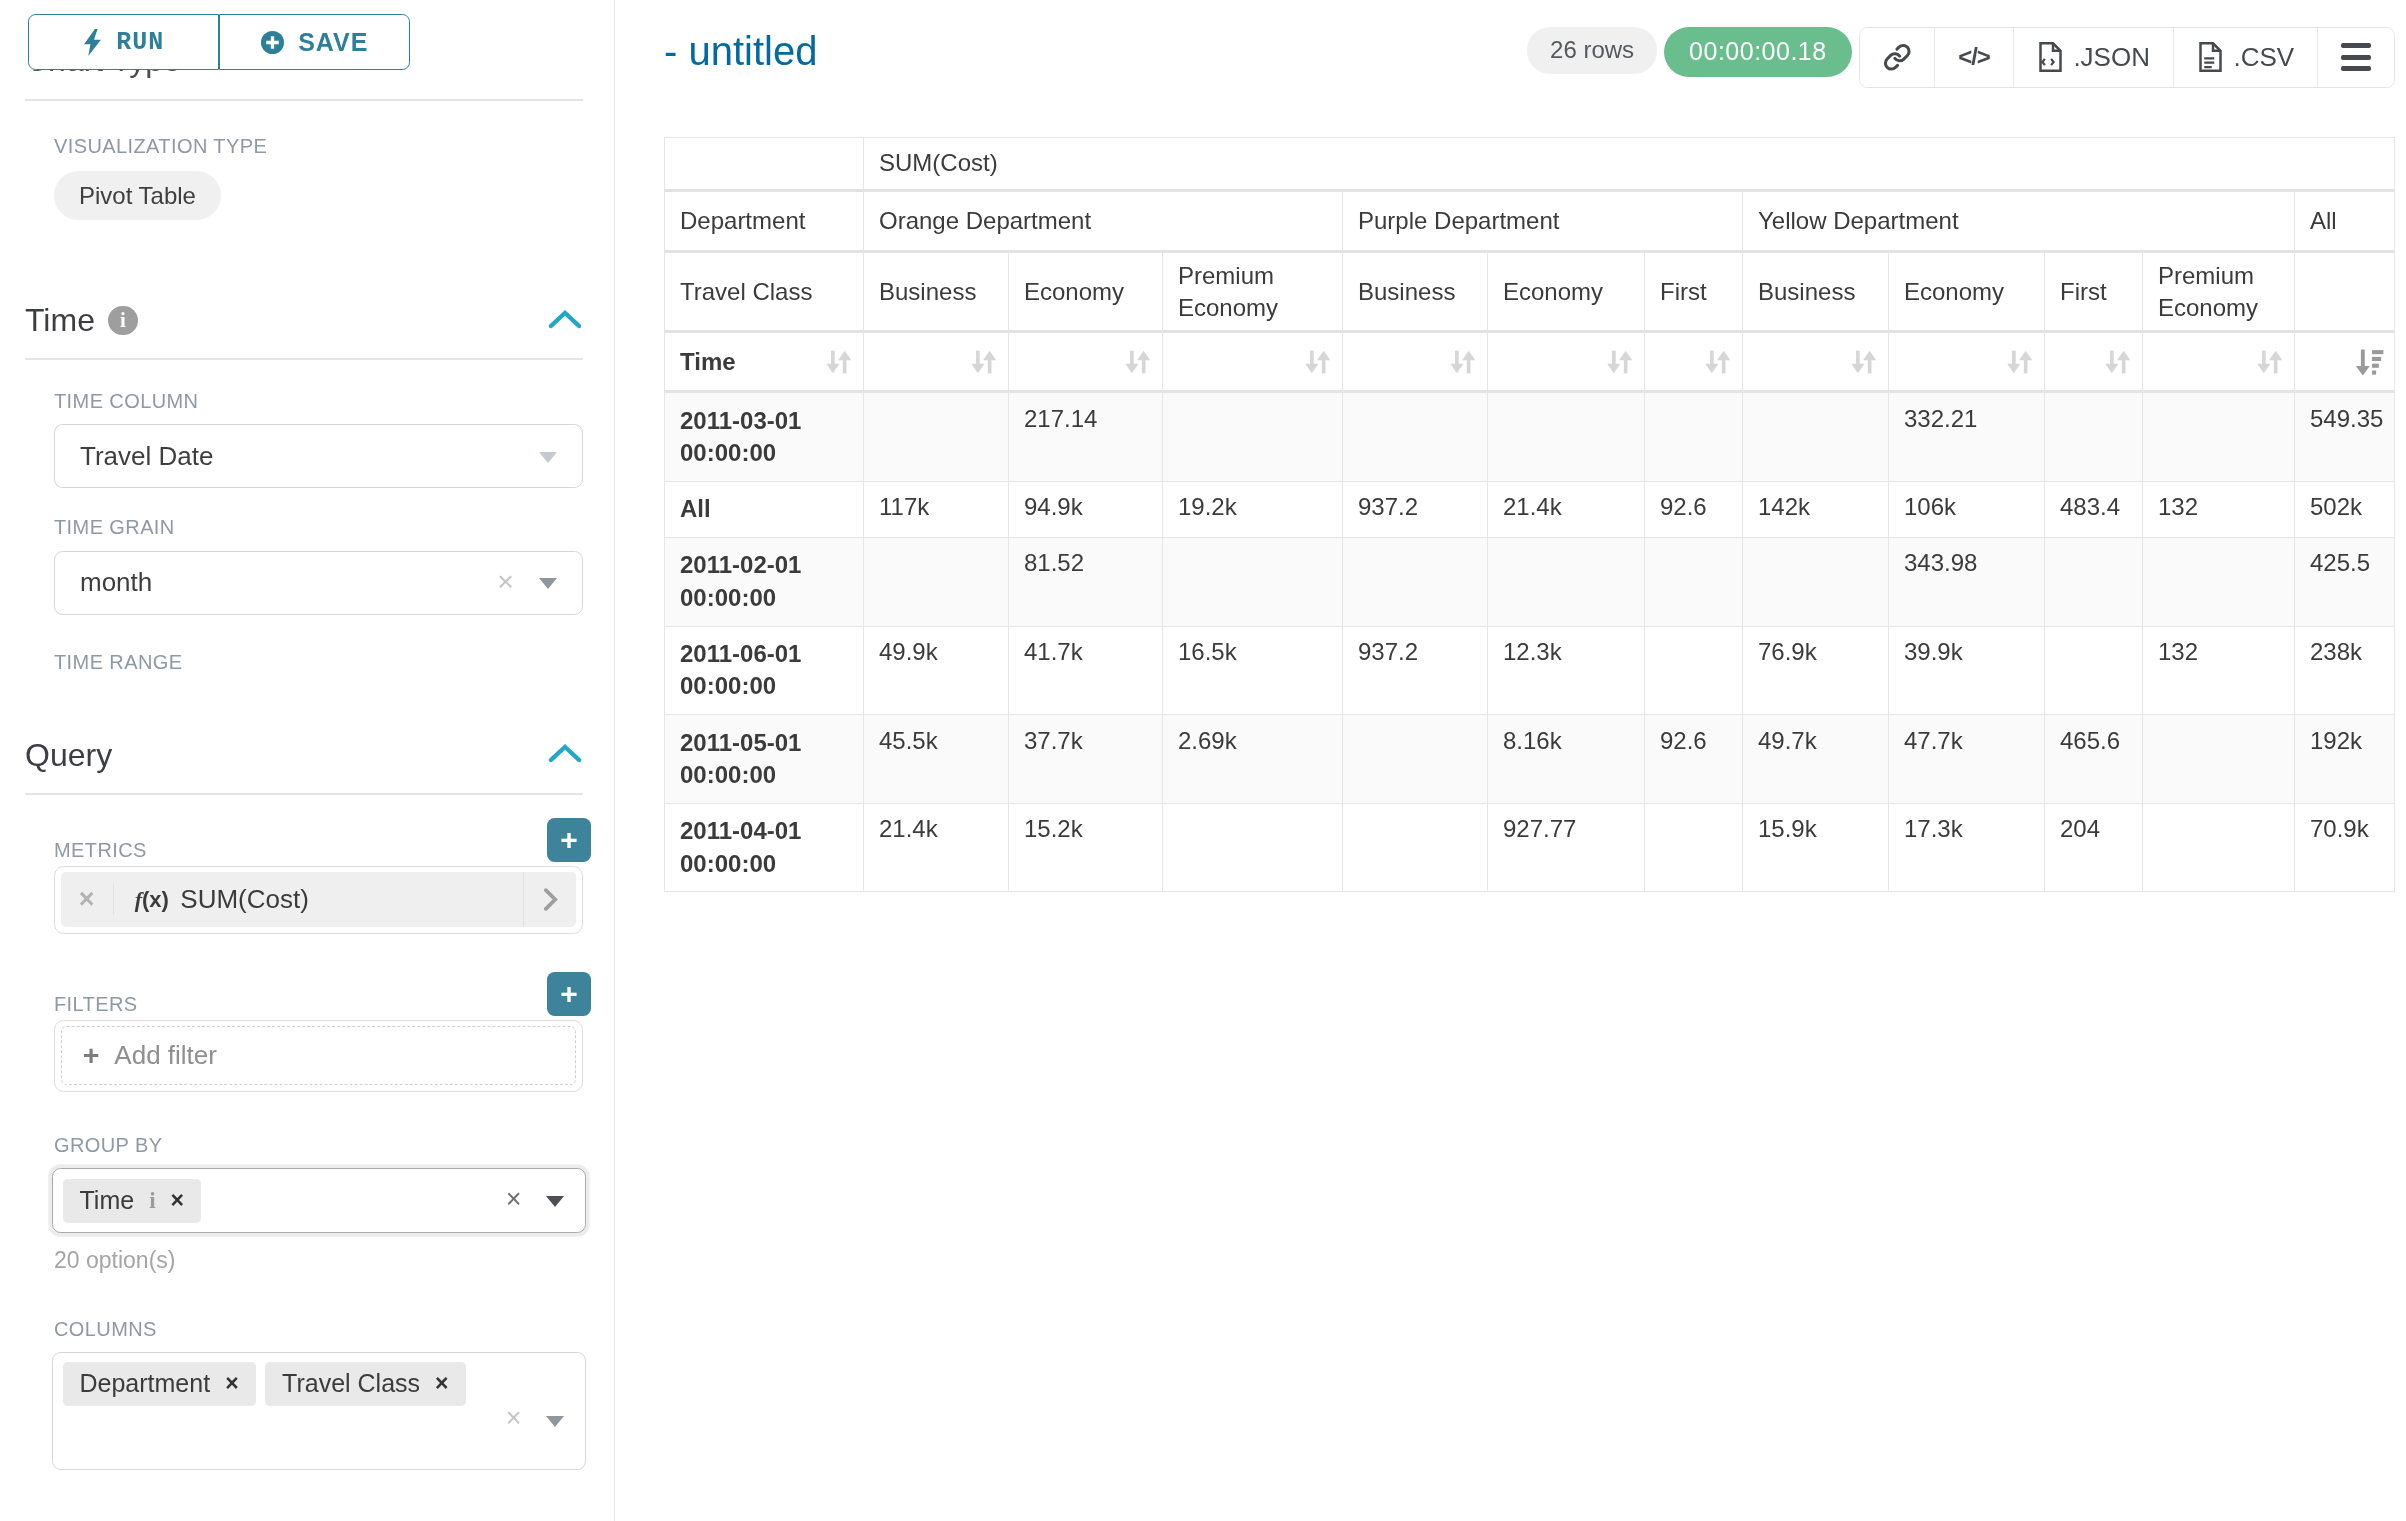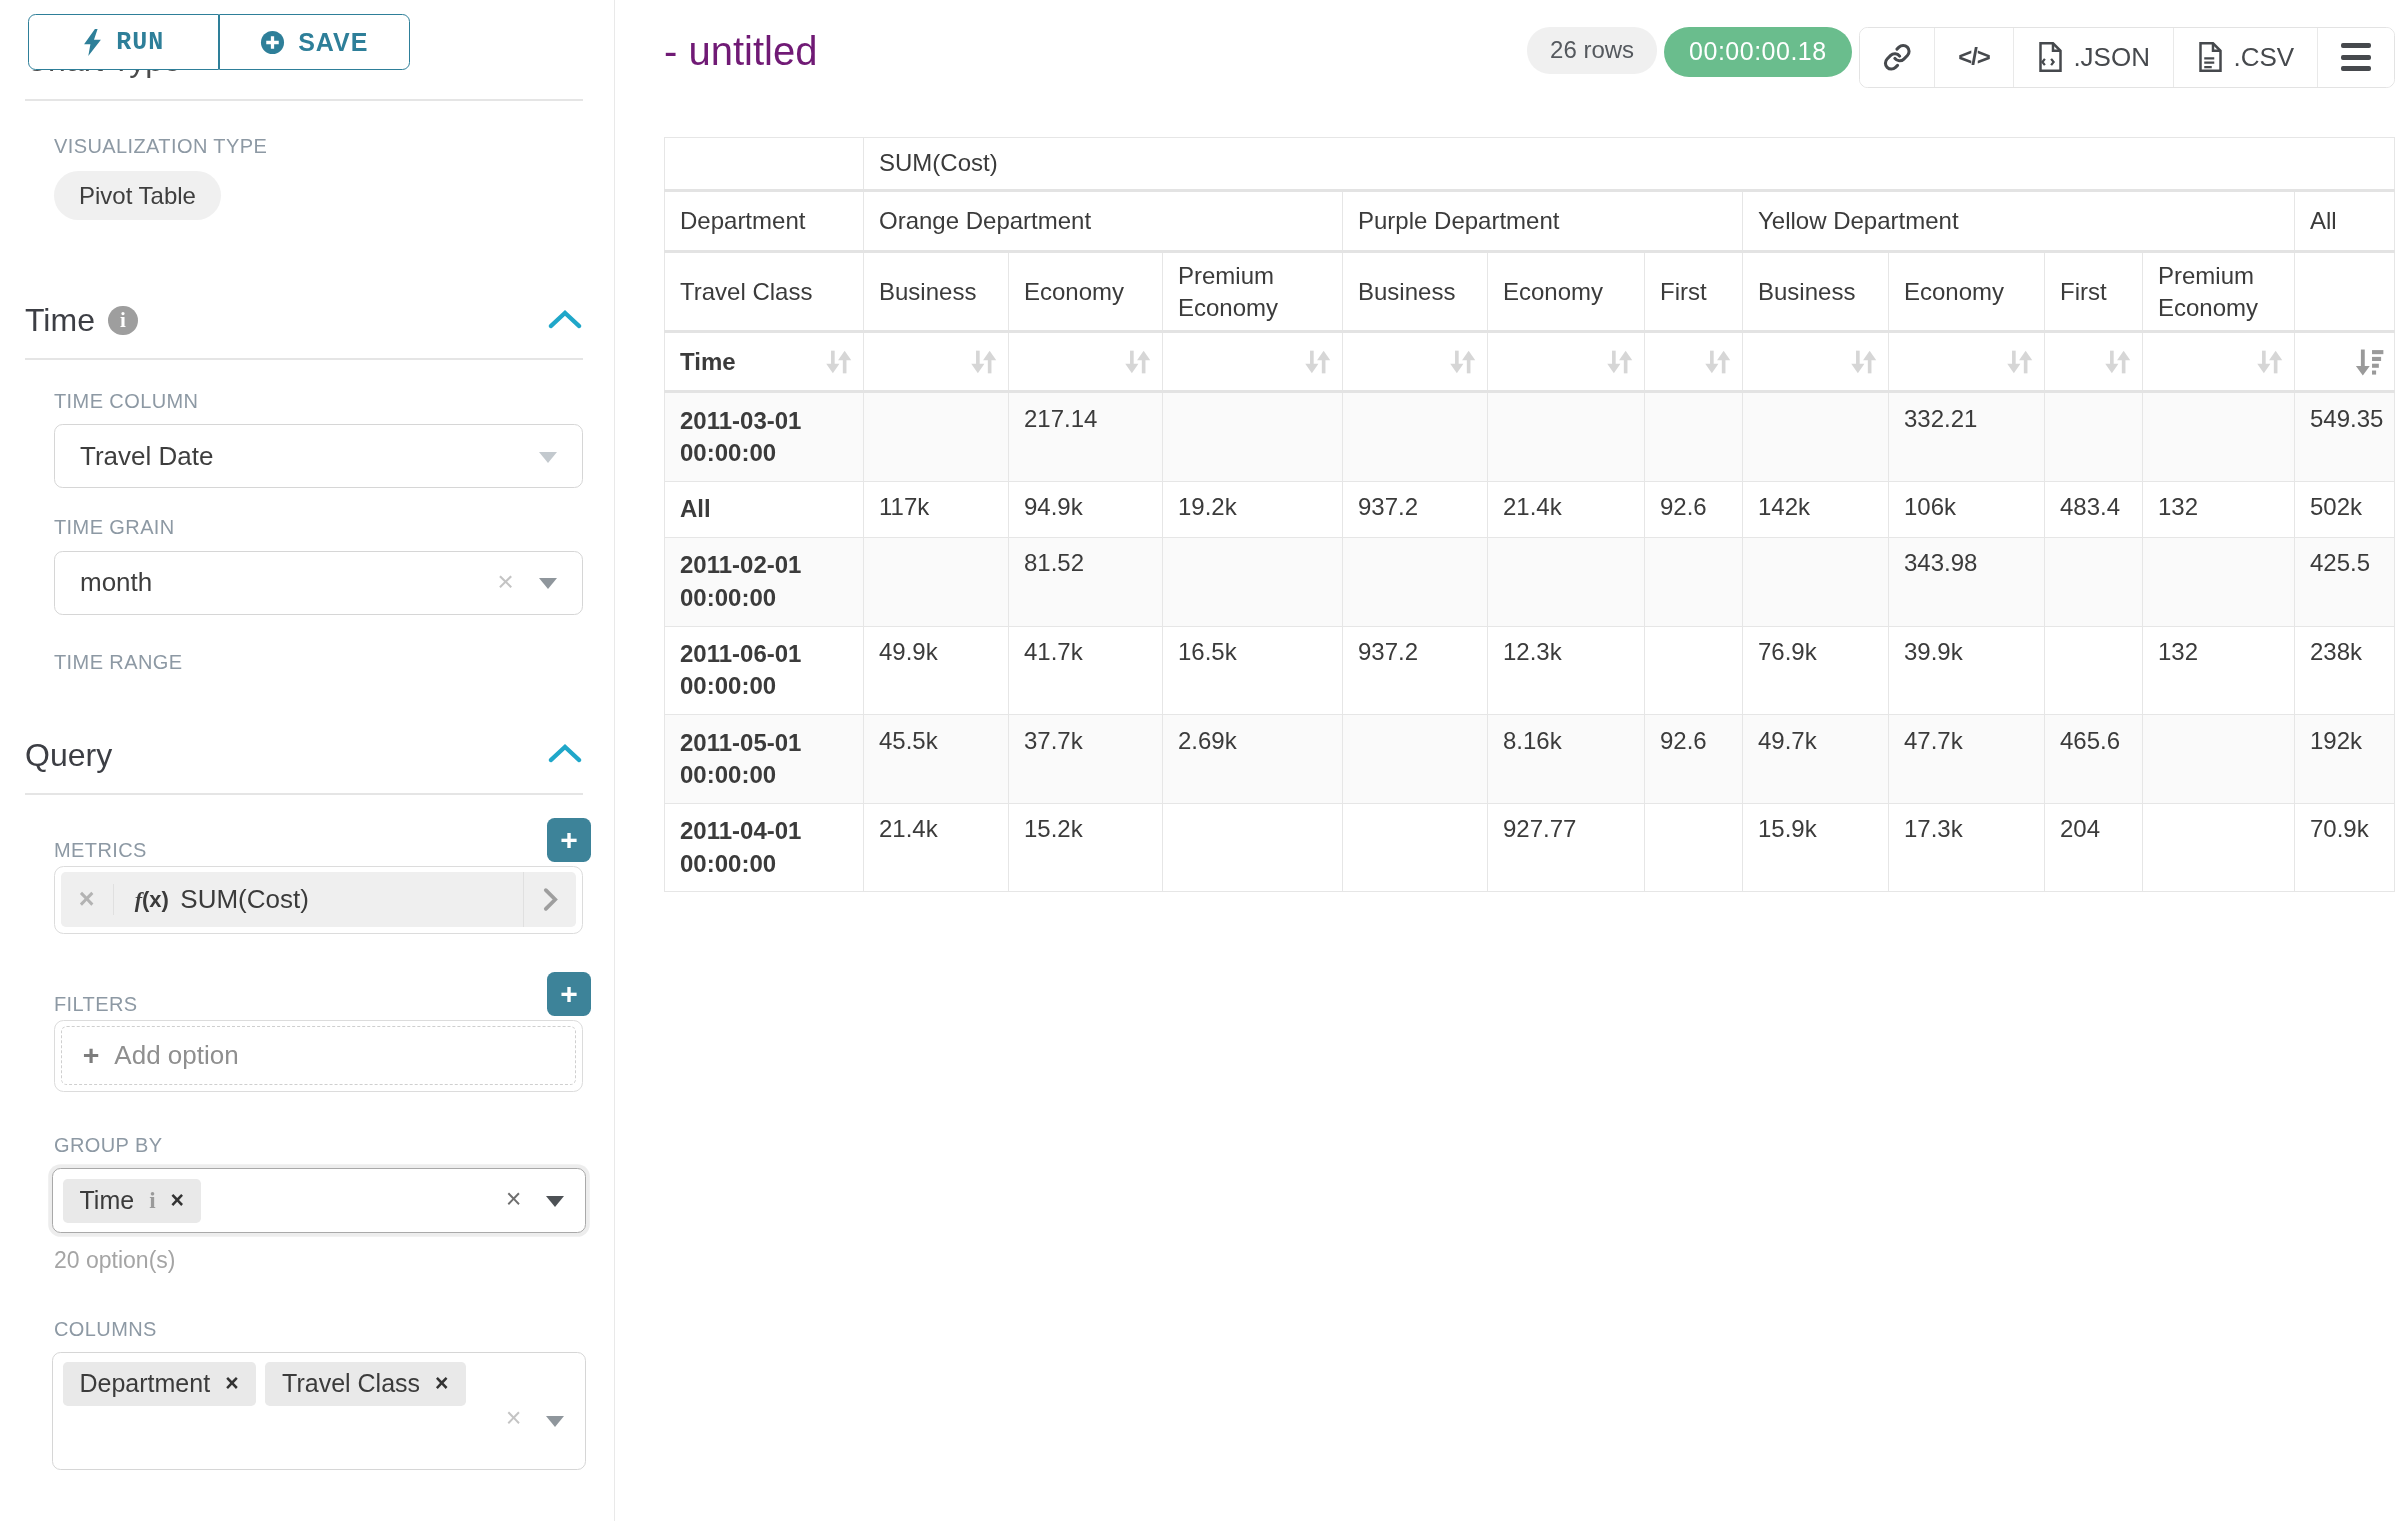--- a/index.html
+++ b/index.html
@@ -72,21 +72,21 @@
   .tag-select.cols .clear-x { color:#c4c4c4; }
   .tag-select.cols .caret { border-top-color:#8f969c; }
   .hint { margin:13.3px 0 0 54px; font-size:23px; color:#a5a5a5; }
   .gb-select { min-height:65px; }
   .cols-select { min-height:118px; align-items:flex-start; align-content:flex-start; }
   .cols-select .clear-x, .cols-select .caret { top:58%; }
 
   
   .main { flex:1; position:relative; padding:0 13.3px 0 49px; }
   .main-header { display:flex; align-items:flex-start; justify-content:space-between; margin-top:23px; }
-  .chart-title { font-size:40px; font-weight:500; color:#701a75; margin-top:5.7px; }
+  .chart-title { font-size:40px; font-weight:500; color:#0369a1; margin-top:5.7px; }
   .header-right { display:flex; align-items:flex-start; gap:7px; margin-top:3.8px; }
   .rows-pill { background:#f0f0f0; color:#55595e; border-radius:23px; padding:9.5px 23px; font-size:24px; }
   .timer-pill { background:#6abd8d; color:#fff; border-radius:25px; padding:10.5px 25px;
     font-size:25px; letter-spacing:0.5px; }
   .btn-group { display:flex; align-items:stretch; border:1.9px solid #e3e3e3; border-radius:8.6px;
     background:#fff; height:61px; overflow:hidden; }
   .btn-group .gbtn { display:flex; align-items:center; justify-content:center; gap:9.5px;
     padding:0 23px; border:none; background:#fff; border-right:1.9px solid #e9e9e9;
     font-size:26px; color:#46494d; cursor:pointer; font-family:"Liberation Sans", sans-serif; }
   .btn-group .gbtn:last-child { border-right:none; }
@@ -216,21 +216,21 @@
       </div>
     </div>
 
     <div class="label-row" style="margin-top:38px">
       <span class="ctl-label">FILTERS</span>
       <button class="plus-btn">+</button>
     </div>
     <div class="outer-box" style="margin-top:3.8px">
       <div class="addfilter-inner">
         <span class="addfilter-plus">+</span>
-        <span class="addfilter-text">Add option</span>
+        <span class="addfilter-text">Add filter</span>
       </div>
     </div>
 
     <div class="ctl-label" style="margin-top:42px">GROUP BY</div>
     <div class="tag-select gb-select focused" id="groupby-select">
       <span class="tag">
           <span>Time</span>
           <span class="tag-i">i</span>
           <span class="tag-x">×</span>
         </span>

